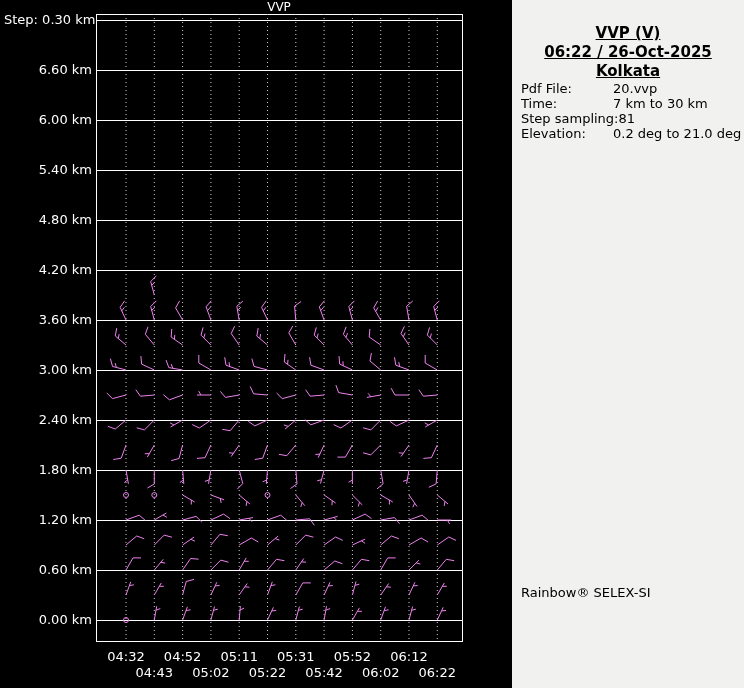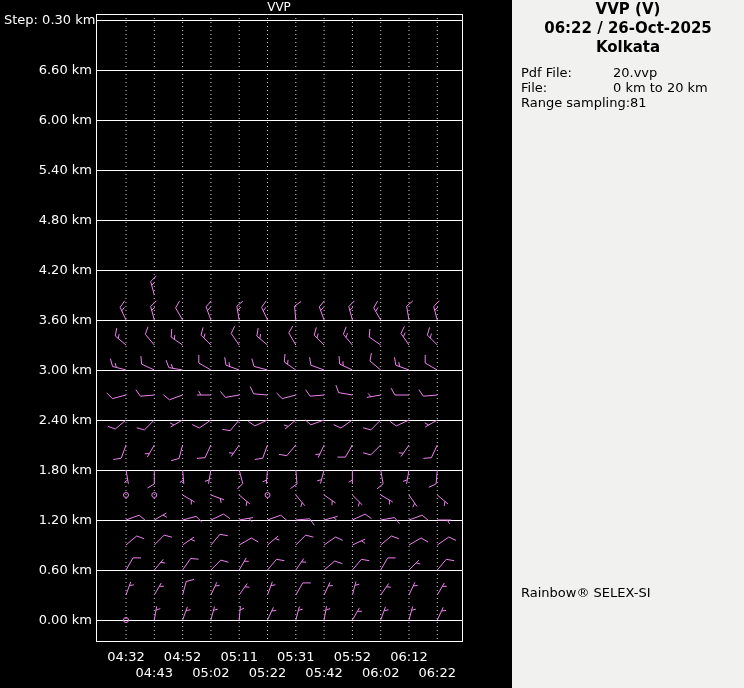--- a/index.html
+++ b/index.html
@@ -20,23 +20,22 @@
     height: 688px;
     background: #f1f1ef;
     color: #000;
   }
   .panel-header-line {
     text-align: center;
     font-weight: bold;
     font-size: 15px;
     line-height: 19px;
   }
-  .panel-header { padding-top: 0; }
+  .panel-header { padding-top: 24px; text-decoration: underline; }
   .panel-fields {
-    margin-top: 8px;
     padding-left: 9px;
     padding-right: 4px;
     font-size: 13px;
   }
   .field-row { display: flex; line-height: 15px; }
   .field-label { width: 92px; flex: none; }
   .field-row.inline .field-label { width: auto; }
   .field-value { white-space: nowrap; }
   .panel-footer {
     position: absolute;
@@ -267,24 +266,28 @@
       <div class="panel-header-line">VVP (V)</div>
       <div class="panel-header-line">06:22 / 26-Oct-2025</div>
       <div class="panel-header-line">Kolkata</div>
     </div>
     <div id="panel-fields" class="panel-fields">
         <div class="field-row">
           <span class="field-label">Pdf File:</span>
           <span class="field-value">20.vvp</span>
         </div>
         <div class="field-row">
-          <span class="field-label">File:</span>
-          <span class="field-value">0 km to 20 km</span>
+          <span class="field-label">Time:</span>
+          <span class="field-value">7 km to 30 km</span>
         </div>
         <div class="field-row inline">
-          <span class="field-label">Range sampling:</span>
+          <span class="field-label">Step sampling:</span>
           <span class="field-value">81</span>
+        </div>
+        <div class="field-row">
+          <span class="field-label">Elevation:</span>
+          <span class="field-value">0.2 deg to 21.0 deg</span>
         </div>
       </div>
     <div class="panel-footer">Rainbow® SELEX-SI</div>
   </div>
 
 </div>
 
 </body></html>

